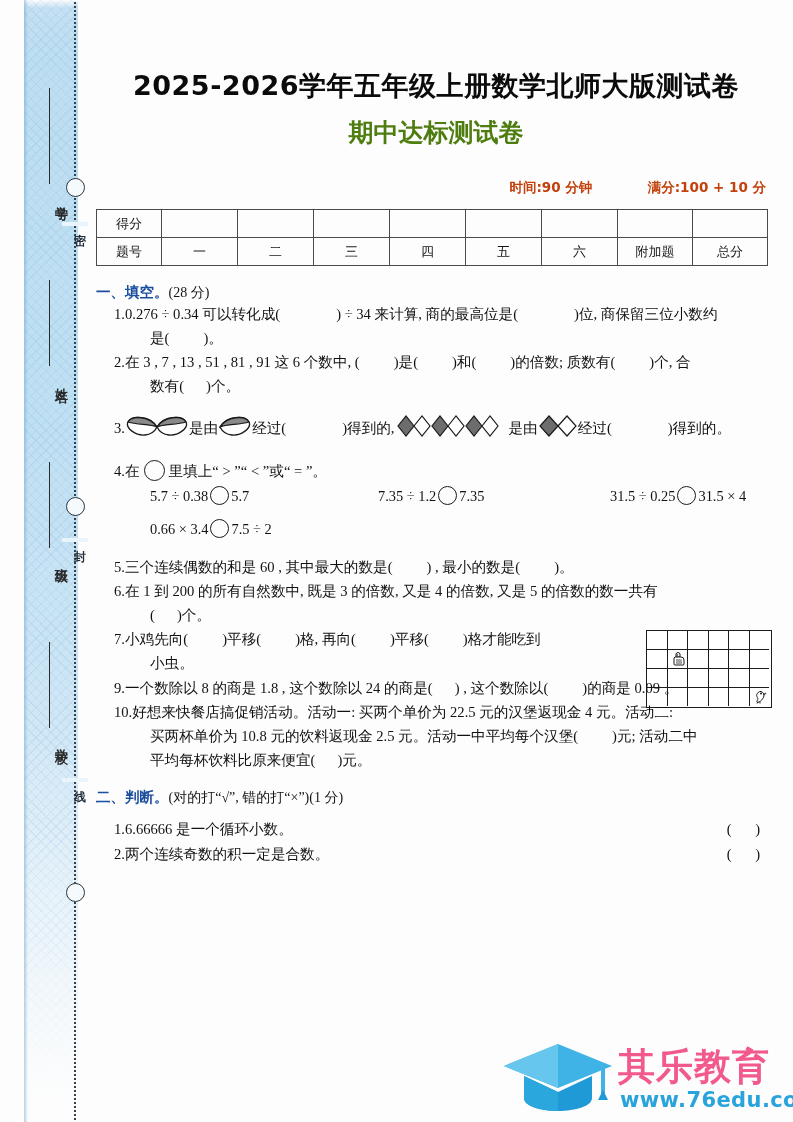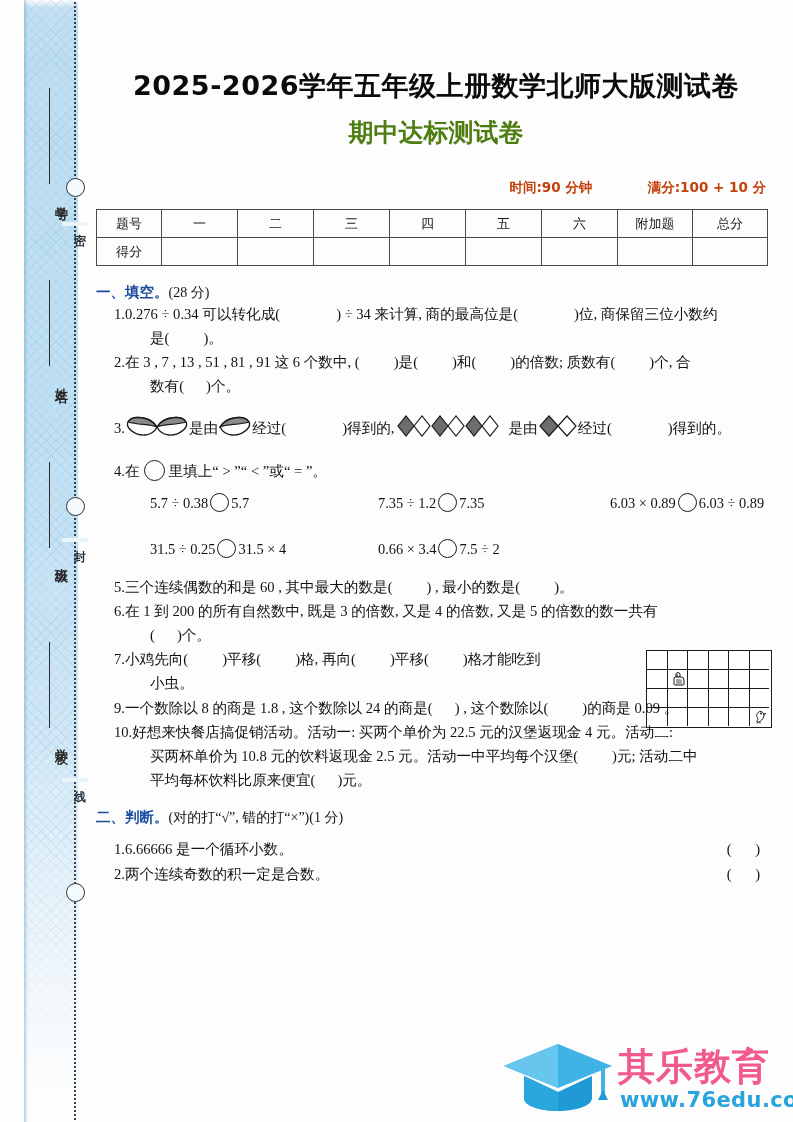--- a/index.html
+++ b/index.html
@@ -215,25 +215,25 @@
   .cir-sm {
     display: inline-block;
     width: 17px; height: 17px;
     border: 1.3px solid #1a1a1a;
     border-radius: 50%;
     vertical-align: -4px;
     margin: 0 2px;
   }
 
   .cmp-grid {
-    margin-top: 8px;
+    margin-top: 1px;
     padding-left: 36px;
     display: grid;
     grid-template-columns: 228px 232px auto;
-    row-gap: 23px;
+    row-gap: 10px;
     font-size: 14.4px;
   }
 
   
   .shape-inline { display: inline-block; vertical-align: -7px; margin: 0 1px; }
 
   
   .minigrid {
     position: absolute;
     right: 4px;
@@ -323,40 +323,40 @@
 
     <div class="meta-row">
       <span>时间:90 分钟</span>
       <span class="meta-gap"></span>
       <span>满分:100 + 10 分</span>
     </div>
 
     <table class="score-table">
       <tbody>
           <tr>
+        <td class="lab">得分</td>
+        <td></td>
+        <td></td>
+        <td></td>
+        <td></td>
+        <td></td>
+        <td></td>
+        <td class="wide"></td>
+        <td class="wide"></td>
+      </tr>
+      <tr>
         <td class="lab">题号</td>
         <td>一</td>
         <td>二</td>
         <td>三</td>
         <td>四</td>
         <td>五</td>
         <td>六</td>
         <td class="wide">附加题</td>
         <td class="wide">总分</td>
-      </tr>
-      <tr>
-        <td class="lab">得分</td>
-        <td></td>
-        <td></td>
-        <td></td>
-        <td></td>
-        <td></td>
-        <td></td>
-        <td class="wide"></td>
-        <td class="wide"></td>
       </tr>
     </tbody>
       </table>
 
     <div class="sec-head">
       <span class="bl">一、</span><span class="bl">填空。</span><span class="pts">(28 分)</span>
     </div>
 
     <div class="q">
       <span class="num">1.</span><span>0.276 ÷ 0.34 可以转化成(</span><span class="bk-lg"></span><span>) ÷ 34 来计算, 商的最高位是(</span><span class="bk-lg"></span><span>)位, 商保留三位小数约</span>
@@ -410,23 +410,20 @@
       <span class="num">4.</span><span>在</span><span class="cir"></span><span>里填上“ &gt; ”“ &lt; ”或“ = ”。</span>
 
       <div class="cmp-grid">
         <div>
           <span>5.7 ÷ 0.38</span><span class="cir-sm"></span><span>5.7</span>
         </div>
         <div>
           <span>7.35 ÷ 1.2</span><span class="cir-sm"></span><span>7.35</span>
         </div>
         <div>
-          <span>6.03 × 0.89</span><span class="cir-sm"></span><span>6.03 ÷ 0.89</span>
-        </div>
-        <div>
           <span>31.5 ÷ 0.25</span><span class="cir-sm"></span><span>31.5 × 4</span>
         </div>
         <div>
           <span>0.66 × 3.4</span><span class="cir-sm"></span><span>7.5 ÷ 2</span>
         </div>
       </div>
     </div>
 
     <div class="q" style="margin-top:14px;">
       <span class="num">5.</span><span>三个连续偶数的和是 60 , 其中最大的数是(</span><span class="bk"></span><span>) , 最小的数是(</span><span class="bk"></span><span>)。</span>

